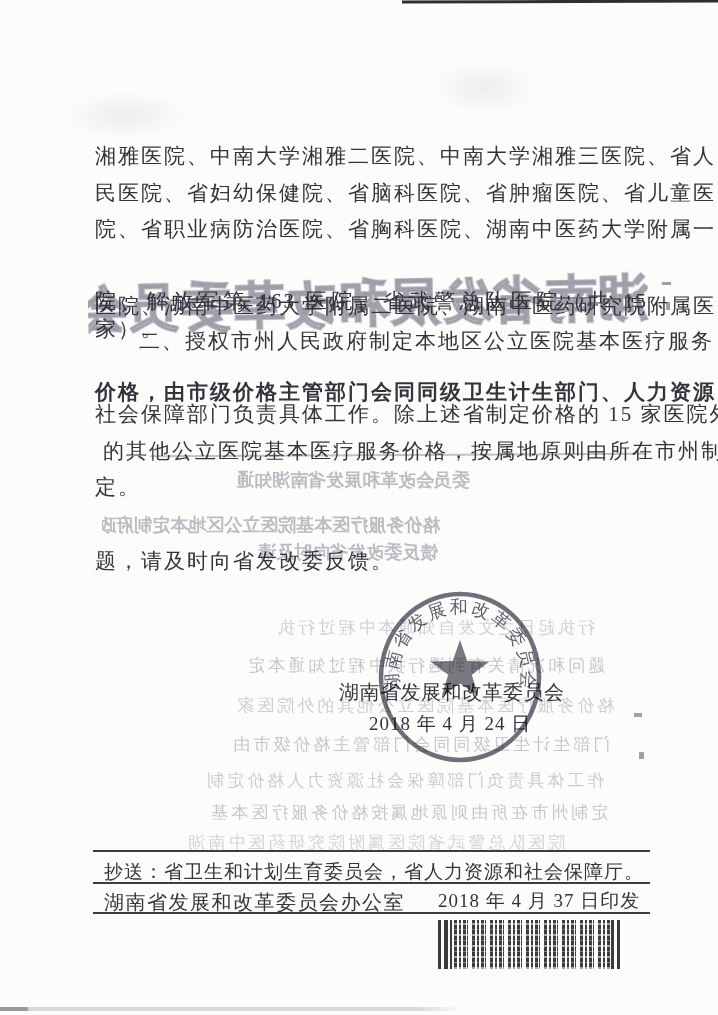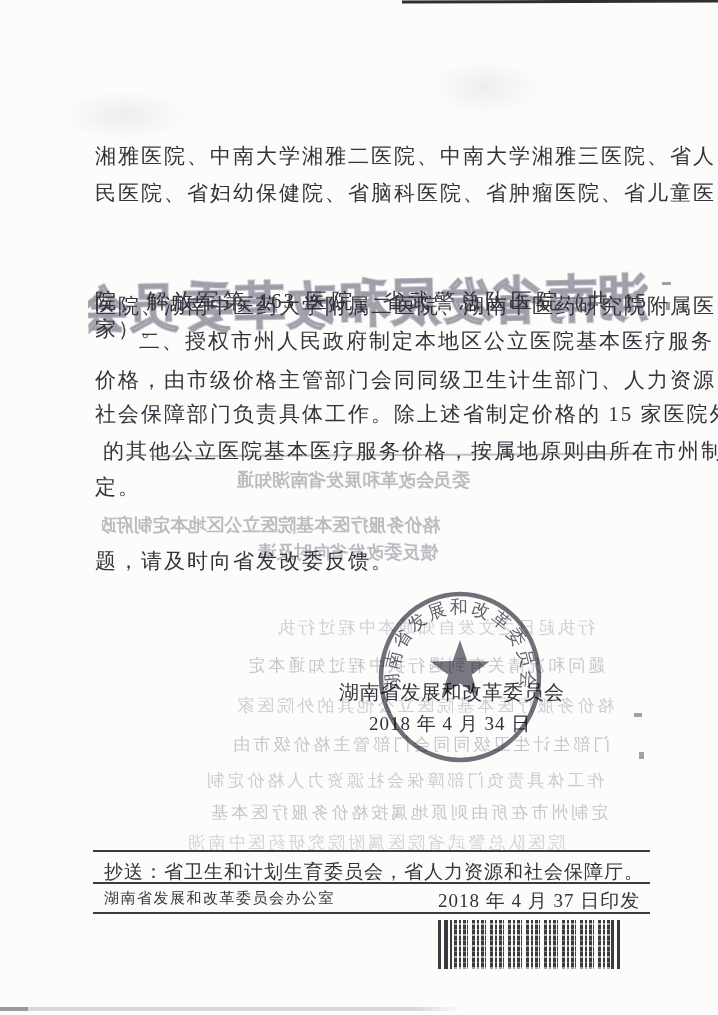--- a/index.html
+++ b/index.html
@@ -35,21 +35,21 @@
   }
   .bleed-mid{font-size:18px;font-weight:bold;color:rgba(108,108,124,.45);}
   .bleed-low{font-size:17px;letter-spacing:3px;}
   .bleed-rule{position:absolute;left:150px;top:454px;width:497px;height:2px;background:rgba(120,120,132,.45);transform:rotate(-0.3deg);}
   .mark{position:absolute;background:rgba(110,110,120,.65);}
   
   .seal{position:absolute;left:374px;top:589px;mix-blend-mode:multiply;opacity:.88;}
   
   .rule{position:absolute;left:93px;width:557px;height:2px;background:#3c3c42;}
   .cc{position:absolute;left:104px;top:859px;font-size:19px;letter-spacing:1px;}
-  .office{position:absolute;left:104px;top:889px;font-size:15px;letter-spacing:1.5px;}
+  .office{position:absolute;left:104px;top:889px;font-size:20px;letter-spacing:1.5px;}
   .printdate{position:absolute;left:438px;top:888px;font-size:19px;letter-spacing:1px;}
   
   .barcode{
     position:absolute;left:438px;top:920px;width:176px;height:49px;
     border-left:3px solid #3a3a40;border-right:3px solid #3a3a40;
     box-shadow:inset 3px 0 0 #fbfbfa,inset 7px 0 0 #3a3a40,inset 9px 0 0 #fbfbfa,inset 11px 0 0 #3a3a40,
                inset -3px 0 0 #fbfbfa,inset -6px 0 0 #3a3a40;
     background-image:
       repeating-linear-gradient(0deg,rgba(252,252,251,.55) 0 2px,rgba(252,252,251,0) 2px 6px,rgba(252,252,251,.35) 6px 7px,rgba(252,252,251,0) 7px 11px),
       repeating-linear-gradient(90deg,#3a3a40 0 2px,rgba(58,58,64,0) 2px 4px,#3a3a40 4px 7px,rgba(58,58,64,0) 7px 8px,#3a3a40 8px 9px,rgba(58,58,64,0) 9px 13px,#3a3a40 13px 16px,rgba(58,58,64,0) 16px 18px);
@@ -78,33 +78,34 @@
   <div class="bleed bleed-low" style="left:120px;top:801px;width:488px;">定制州市在所由则原地属按格价务服疗医本基</div>
   <div class="bleed bleed-low" style="left:95px;top:831px;width:470px;opacity:.75;">院医队总警武省院医属附院究研药医中南湖</div>
 
   <div class="mark" style="left:662px;top:282px;width:9px;height:3px;"></div>
   <div class="mark" style="left:666px;top:302px;width:4px;height:8px;"></div>
   <div class="mark" style="left:634px;top:713px;width:8px;height:4px;"></div>
   <div class="mark" style="left:639px;top:752px;width:5px;height:7px;"></div>
 
   <div class="bline" style="top:179px;">民医院、省妇幼保健院、省脑科医院、省肿瘤医院、省儿童医</div>
   <div class="bline" style="top:142px;">湘雅医院、中南大学湘雅二医院、中南大学湘雅三医院、省人</div>
+  <div class="bline" style="top:215px;">院、省职业病防治医院、省胸科医院、湖南中医药大学附属一</div>
   <div class="bline" style="top:252px;margin-top:40px;">医院、湖南中医药大学附属二医院、湖南中医药研究院附属医</div>
   <div class="bline short" style="top:287px;">院、解放军第 163 医院、省武警总队医院（共 15 家）。</div>
 
   <div class="bline indent" style="top:327px;">二、授权市州人民政府制定本地区公立医院基本医疗服务</div>
-  <div class="bline" style="top:366px;">价格，由市级价格主管部门会同同级卫生计生部门、人力资源</div>
+  <div class="bline" style="top:378px;font-weight:bold;">价格，由市级价格主管部门会同同级卫生计生部门、人力资源</div>
   <div class="bline" style="top:400px;">社会保障部门负责具体工作。除上述省制定价格的 15 家医院外</div>
   <div class="bline" style="top:437px;margin-left:8px;">的其他公立医院基本医疗服务价格，按属地原则由所在市州制</div>
   <div class="bline short" style="top:473px;">定。</div>
 
   <div class="bline short" style="top:547px;">题，请及时向省发改委反馈。</div>
 
   <div class="sig">湖南省发展和改革委员会</div>
-  <div class="sigdate">2018 年 4 月 34 日</div>
+  <div class="sigdate">2018 年 4 月 24 日</div>
 
   <svg class="seal" width="172" height="176" viewBox="0 0 172 176">
     <ellipse cx="86" cy="88" rx="79" ry="83" fill="none" stroke="#4a4a58" stroke-width="4.5" opacity="0.9"></ellipse>
     <polygon fill="#4a4a58" opacity="0.85" points="86,51 93.3,72 115.5,72.4 97.8,85.8 104.2,107.1 86,94.4 67.8,107.1 74.2,85.8 56.5,72.4 78.7,72"></polygon>
     <defs>
       <path id="sealArc" d="M 27.7,107.2 A 62,62 0 1 1 144.3,107.2" fill="none"></path>
     </defs>
     <text font-size="18" fill="#4a4a58" letter-spacing="2.5" font-family="Liberation Serif, serif">
       <textPath href="#sealArc" startOffset="50%" text-anchor="middle">湖南省发展和改革委员会</textPath>
     </text>

